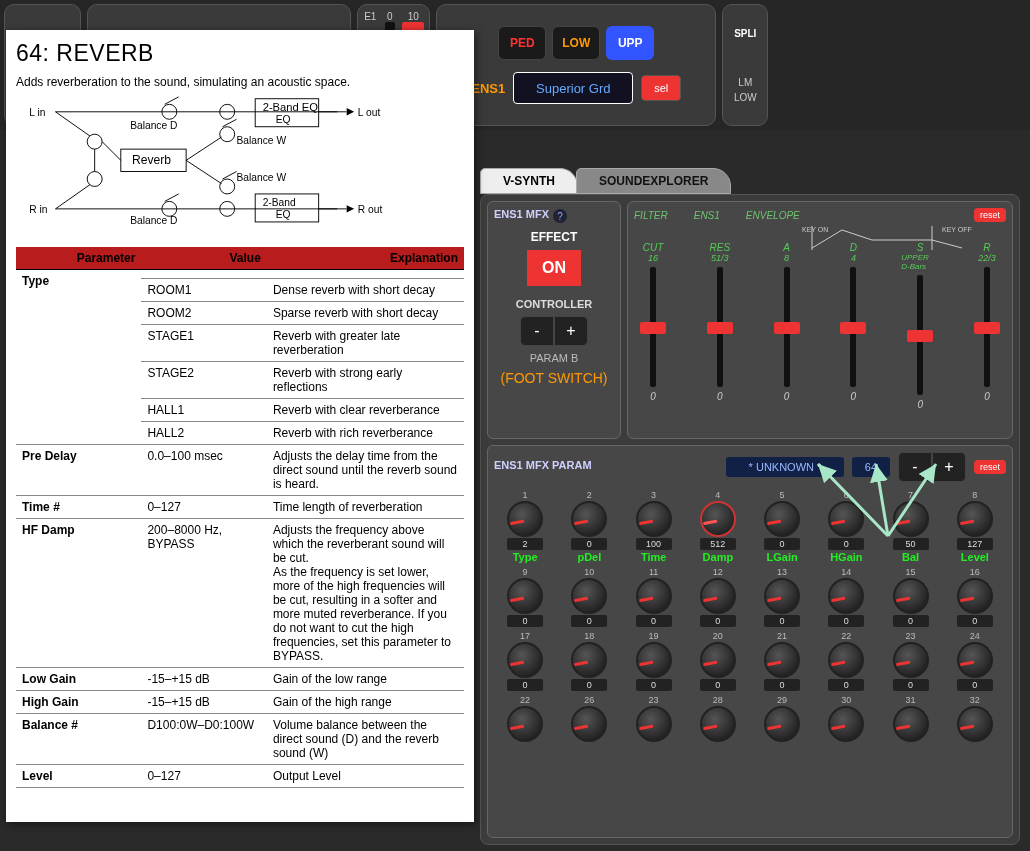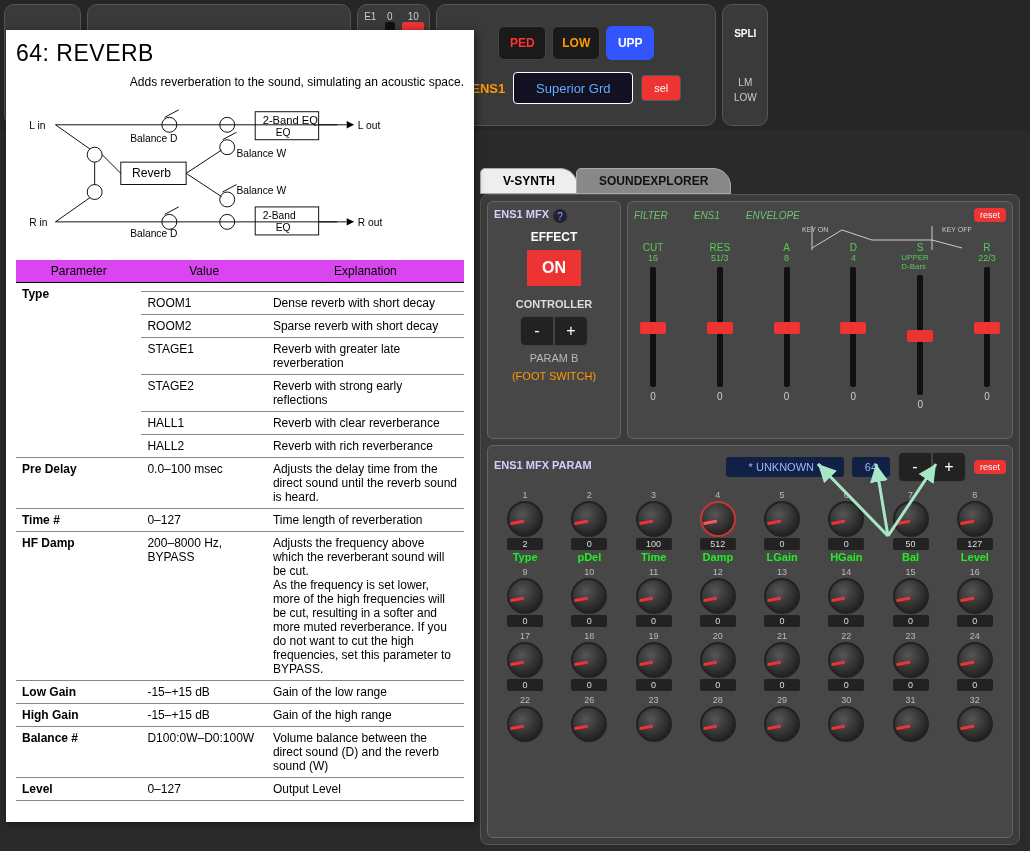--- a/index.html
+++ b/index.html
@@ -17,24 +17,24 @@
 .slider-v .handle { position: absolute; left: -6px; width: 22px; height: 14px; background: #e33; border-radius: 2px; }
 .small-label { font-size: 10px; color: #ccc; text-align: center; }
 .patch-name { background: #112; color: #6af; width: 120px; height: 32px; display: flex; align-items: center; justify-content: center; font-size: 13px; border: 1px solid #ffffff; border-radius: 4px; }
 .ens-tag { color: #f90; font-weight: bold; font-size: 13px; }
 .sel-btn { background: #333; color: #ccc; width: 40px; height: 26px; border-radius: 4px; display: flex; align-items: center; justify-content: center; font-size: 11px; border: 1px solid #555; }
 .sel-btn.on { background: #e33; color: #fff; }
 
 
 .manual { position: absolute; left: 6px; top: 30px; width: 468px; height: 792px; background: #fff; color: #000; padding: 10px 10px 10px 10px; z-index: 50; font-family: "Myriad", Arial, sans-serif; box-shadow: 2px 2px 8px rgba(0,0,0,.5); overflow: hidden; }
 .manual h1 { font-size: 23px; font-weight: normal; margin-bottom: 8px; letter-spacing: .5px; }
-.manual .desc { font-size: 12px; margin-bottom: 19px; text-align: right; }
+.manual .desc { font-size: 12px; margin-bottom: 6px; }
 .sig-diag { width: 400px; height: 140px; margin: 0 auto 8px; position: relative; }
 .manual table { width: 100%; border-collapse: collapse; font-size: 12px; }
-.manual th { text-align: center; font-weight: normal; padding: 4px 6px; border-bottom: 1px solid #000; background: #d946ef; }
+.manual th { text-align: right; font-weight: bold; padding: 4px 6px; border-bottom: 1px solid #000; background: #b91c1c; }
 .manual td { padding: 4px 6px; border-bottom: 1px solid #888; vertical-align: top; }
 .manual td.param { font-weight: bold; border-right: none; }
 .manual tr.section td { border-top: 1px solid #000; }
 
 
 .tabs-row { position: absolute; left: 480px; top: 168px; right: 6px; height: 26px; display: flex; gap: 0; }
 .tab { background: #eee; color: #000; font-weight: bold; font-size: 12px; height: 26px; display: flex; align-items: center; padding: 0 22px; border-radius: 5px 18px 0 0; margin-right: -2px; border: 1px solid #aaa; }
 .tab.inactive { background: #888; color: #111; }
 
 
@@ -43,21 +43,21 @@
 .box { background: #474747; border: 1px solid #666; border-radius: 6px; padding: 6px; }
 .box-title { color: #d0d0ff; font-size: 11px; font-weight: bold; margin-bottom: 4px; }
 .green-head { color: #6fc36f; font-size: 10px; font-style: italic; }
 
 
 .on-btn { background: #e33; color: #fff; font-weight: bold; width: 54px; height: 36px; border-radius: 0; display: flex; align-items: center; justify-content: center; }
 .ctrl-btns { display: flex; }
 .ctrl-btns .mini { width: 34px; height: 30px; background: #222; color: #fff; display: flex; align-items: center; justify-content: center; font-size: 16px; border: 1px solid #444; }
 .ctrl-btns .mini:first-child { border-radius: 5px 0 0 5px; }
 .ctrl-btns .mini:last-child { border-radius: 0 5px 5px 0; }
-.footswitch { color: #f90; font-size: 11px; }
+.footswitch { color: #f90; font-size: 14px; }
 
 
 .slider-col { display: flex; flex-direction: column; align-items: center; width: 38px; }
 .slider-col .track { width: 6px; height: 120px; background: #111; position: relative; border-radius: 2px; margin: 4px 0; }
 .slider-col .track .hnd { position: absolute; left: -10px; width: 26px; height: 12px; background: #e33; border-radius: 2px; top: 55px; }
 .slider-col .lbl-top { font-size: 10px; color: #5c5; }
 .slider-col .lbl-val { font-size: 9px; color: #5c5; }
 .slider-col .lbl-bot { font-size: 10px; color: #ccc; }
 
 .reset-btn { background: #e33; color: #fff; font-size: 9px; padding: 2px 6px; border-radius: 4px; }
@@ -171,21 +171,21 @@
         <div class="reset-btn">reset</div>
       </div>
 
       <svg width="200" height="28" style="position:absolute;right:10px;top:22px;">
         <text x="0" y="8" font-size="7" fill="#ccc">KEY ON</text>
         <text x="140" y="8" font-size="7" fill="#ccc">KEY OFF</text>
         <polyline points="10,24 40,6 70,16 130,16 160,24" fill="none" stroke="#ccc" stroke-width="1"></polyline>
         <line x1="10" y1="2" x2="10" y2="26" stroke="#ccc" stroke-width="1"></line>
         <line x1="130" y1="2" x2="130" y2="26" stroke="#ccc" stroke-width="1"></line>
       </svg>
-      <div id="fe-sliders" style="display:flex;justify-content:space-between;margin-top:20px;">
+      <div id="fe-sliders" style="display:flex;justify-content:space-between;margin-top:20px;font-style:italic;">
           <div class="slider-col">
             <span class="lbl-top">CUT</span>
             <span class="lbl-val">16</span>
             <div class="track">
               <div class="hnd"></div>
             </div>
             <span class="lbl-bot">0</span>
           </div>
           <div class="slider-col">
             <span class="lbl-top">RES</span>

